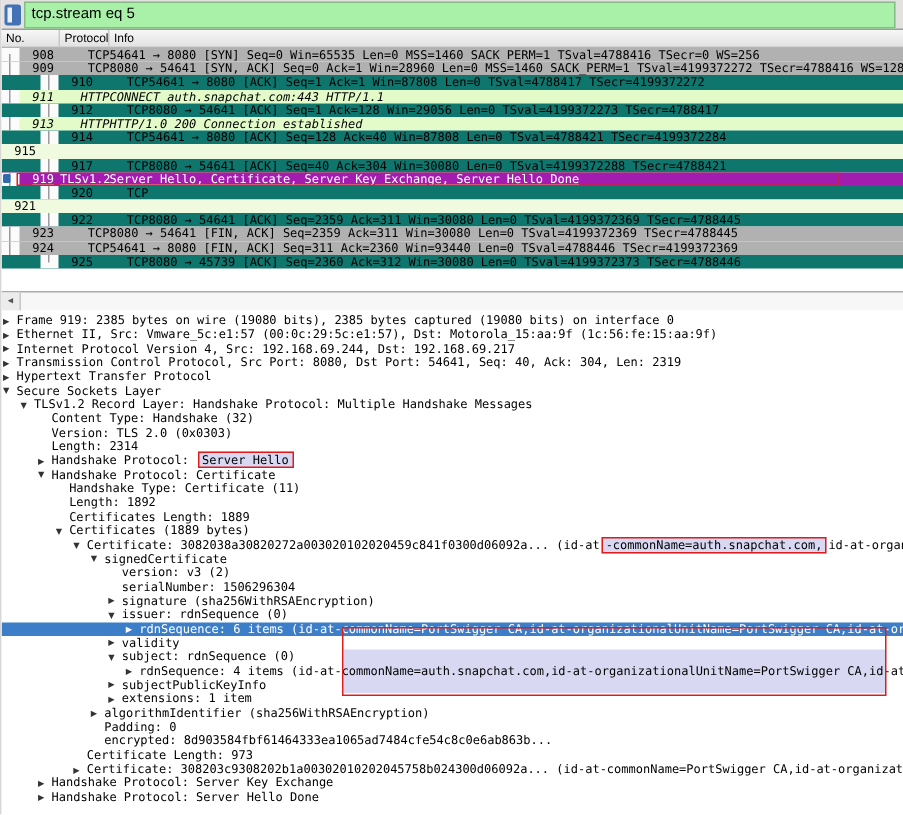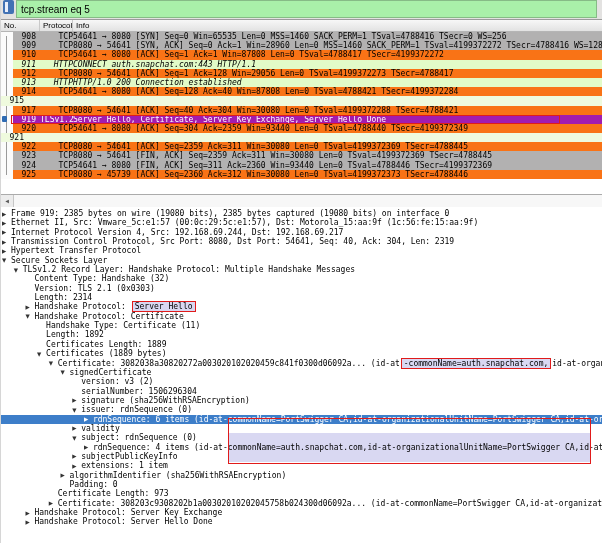--- a/index.html
+++ b/index.html
@@ -1,21 +1,21 @@
 <!DOCTYPE html>
 <html><head>
 <meta charset="utf-8">
 <style>
   html,body{margin:0;padding:0;background:#fff;}
   .app{width:602px;height:543px;position:relative;overflow:hidden;background:#fff;
        border-left:1px solid #d6d6d6;box-sizing:border-box;
        font-family:"DejaVu Sans Mono",monospace;}
   
   .fbar{height:20px;background:#e3e2e1;border-bottom:1px solid #9b9b9b;display:flex;
-        padding-left:2px;box-sizing:border-box;}
+        align-items:center;padding-left:2px;box-sizing:border-box;}
   .fbook{width:11px;height:14px;background:#4272b4;border-radius:2px;position:relative;
          margin-right:2px;flex:none;}
   .fbook::after{content:"";position:absolute;left:2px;top:2px;bottom:2px;width:3px;background:#e9effc;}
   .finput{flex:1;height:18px;background:#a9f0a9;border:1px solid #86bb86;
           font:10px "Liberation Sans",sans-serif;color:#000;padding:0 4px;margin-right:5px;
           box-sizing:border-box;outline:none;}
   
   .phead{height:11px;background:linear-gradient(#f7f7f7,#e2e2e2);border-bottom:1px solid #b5b5b5;
          position:relative;font:8px "Liberation Sans",sans-serif;color:#000;}
   .phead span{position:absolute;top:1px;}
@@ -26,21 +26,21 @@
   .prow{height:9.2px;display:flex;font-size:8px;line-height:9.3px;white-space:pre;
         overflow:hidden;position:relative;color:#000;}
   .prow .gut{width:12px;flex:none;background:#fbfbfb;position:relative;}
   .prow .gut::before{content:"";position:absolute;left:5px;top:0;bottom:0;width:1px;background:#9a9a9a;}
   .prow.first .gut::before{top:4px;} .prow.last .gut::before{bottom:4px;}
   .prow.selected .gut i{position:absolute;left:1px;top:1.5px;width:5px;height:6px;
         background:#2f6bb3;border-radius:1px;}
   .prow .no{width:27px;flex:none;text-align:right;padding-right:4px;box-sizing:border-box;}
   .prow .pr{width:33px;flex:none;text-align:right;}
   .prow .inf{flex:1;}
-  .c-gray{background:#b2b1b1;} .c-lav{background:#f97316;}
+  .c-gray{background:#b2b1b1;} .c-lav{background:#0f766e;padding-left:26px;}
   .c-http{background:#e2fbc8;font-style:italic;} .c-tls{background:#effade;flex-direction:column;}
   .selected{background:#a21caf;color:#fff;text-decoration:underline;}
   .rowbox{position:absolute;left:10px;top:0;width:549px;height:9.2px;
           border:1.5px solid #e01b1b;box-sizing:border-box;pointer-events:none;}
   
   .pfill{height:14px;background:#fff;}
   .hstrip{height:13px;border-top:1px solid #ababab;background:#f7f7f7;display:flex;box-sizing:border-box;}
   .hbtn{width:12px;background:#ececec;border-right:1px solid #c6c6c6;font-size:6px;
         line-height:11px;text-align:center;color:#555;}
   
@@ -79,21 +79,21 @@
       <div class="prow c-gray first"><span class="gut"></span><span class="no">908</span><span class="pr">TCP</span><span class="inf">54641 → 8080 [SYN] Seq=0 Win=65535 Len=0 MSS=1460 SACK_PERM=1 TSval=4788416 TSecr=0 WS=256</span></div>
       <div class="prow c-gray"><span class="gut"></span><span class="no">909</span><span class="pr">TCP</span><span class="inf">8080 → 54641 [SYN, ACK] Seq=0 Ack=1 Win=28960 Len=0 MSS=1460 SACK_PERM=1 TSval=4199372272 TSecr=4788416 WS=128</span></div>
       <div class="prow c-lav"><span class="gut"></span><span class="no">910</span><span class="pr">TCP</span><span class="inf">54641 → 8080 [ACK] Seq=1 Ack=1 Win=87808 Len=0 TSval=4788417 TSecr=4199372272</span></div>
       <div class="prow c-http"><span class="gut"></span><span class="no">911</span><span class="pr">HTTP</span><span class="inf">CONNECT auth.snapchat.com:443 HTTP/1.1</span></div>
       <div class="prow c-lav"><span class="gut"></span><span class="no">912</span><span class="pr">TCP</span><span class="inf">8080 → 54641 [ACK] Seq=1 Ack=128 Win=29056 Len=0 TSval=4199372273 TSecr=4788417</span></div>
       <div class="prow c-http"><span class="gut"></span><span class="no">913</span><span class="pr">HTTP</span><span class="inf">HTTP/1.0 200 Connection established</span></div>
       <div class="prow c-lav"><span class="gut"></span><span class="no">914</span><span class="pr">TCP</span><span class="inf">54641 → 8080 [ACK] Seq=128 Ack=40 Win=87808 Len=0 TSval=4788421 TSecr=4199372284</span></div>
       <div class="prow c-tls"><span class="gut"></span><span class="no">915</span><span class="pr">TLSv1.2</span><span class="inf">Client Hello</span></div>
       <div class="prow c-lav"><span class="gut"></span><span class="no">917</span><span class="pr">TCP</span><span class="inf">8080 → 54641 [ACK] Seq=40 Ack=304 Win=30080 Len=0 TSval=4199372288 TSecr=4788421</span></div>
       <div class="prow selected"><span class="gut"><i></i></span><span class="no">919</span><span class="pr">TLSv1.2</span><span class="inf">Server Hello, Certificate, Server Key Exchange, Server Hello Done</span><div class="rowbox"></div></div>
-      <div class="prow c-lav"><span class="gut"></span><span class="no">920</span><span class="pr">TCP</span><span class="inf">54641 → 8080 [ACK] Seq=304 Ack=2359 Win=93440 Len=0 TSval=4788440 TSecr=4199372349</span></div>
+      <div class="prow c-lav"><span class="gut"></span><span class="no">920</span><span class="pr">TCP</span></div>
       <div class="prow c-tls"><span class="gut"></span><span class="no">921</span><span class="pr">TLSv1.2</span><span class="inf">Alert (Level: Fatal, Description: Certificate Unknown)</span></div>
       <div class="prow c-lav"><span class="gut"></span><span class="no">922</span><span class="pr">TCP</span><span class="inf">8080 → 54641 [ACK] Seq=2359 Ack=311 Win=30080 Len=0 TSval=4199372369 TSecr=4788445</span></div>
       <div class="prow c-gray"><span class="gut"></span><span class="no">923</span><span class="pr">TCP</span><span class="inf">8080 → 54641 [FIN, ACK] Seq=2359 Ack=311 Win=30080 Len=0 TSval=4199372369 TSecr=4788445</span></div>
       <div class="prow c-gray"><span class="gut"></span><span class="no">924</span><span class="pr">TCP</span><span class="inf">54641 → 8080 [FIN, ACK] Seq=311 Ack=2360 Win=93440 Len=0 TSval=4788446 TSecr=4199372369</span></div>
       <div class="prow c-lav last"><span class="gut"></span><span class="no">925</span><span class="pr">TCP</span><span class="inf">8080 → 45739 [ACK] Seq=2360 Ack=312 Win=30080 Len=0 TSval=4199372373 TSecr=4788446</span></div>
     </div>
   <div class="pfill"></div>
 
   <div class="hstrip">
     <div class="hbtn">◀</div>
@@ -102,21 +102,21 @@
   <div class="dpane">
     <div id="drows">
         <div class="drow" style="padding-left: 10px;"><span class="tri">▶</span>Frame 919: 2385 bytes on wire (19080 bits), 2385 bytes captured (19080 bits) on interface 0</div>
         <div class="drow" style="padding-left: 10px;"><span class="tri">▶</span>Ethernet II, Src: Vmware_5c:e1:57 (00:0c:29:5c:e1:57), Dst: Motorola_15:aa:9f (1c:56:fe:15:aa:9f)</div>
         <div class="drow" style="padding-left: 10px;"><span class="tri">▶</span>Internet Protocol Version 4, Src: 192.168.69.244, Dst: 192.168.69.217</div>
         <div class="drow" style="padding-left: 10px;"><span class="tri">▶</span>Transmission Control Protocol, Src Port: 8080, Dst Port: 54641, Seq: 40, Ack: 304, Len: 2319</div>
         <div class="drow" style="padding-left: 10px;"><span class="tri">▶</span>Hypertext Transfer Protocol</div>
         <div class="drow" style="padding-left: 10px;"><span class="tri">▼</span>Secure Sockets Layer</div>
         <div class="drow" style="padding-left: 21.7px;"><span class="tri">▼</span>TLSv1.2 Record Layer: Handshake Protocol: Multiple Handshake Messages</div>
         <div class="drow" style="padding-left: 33.4px;">Content Type: Handshake (32)</div>
-        <div class="drow" style="padding-left: 33.4px;">Version: TLS 2.1 (0x0303)</div>
+        <div class="drow" style="padding-left: 33.4px;">Version: TLS 2.0 (0x0303)</div>
         <div class="drow" style="padding-left: 33.4px;">Length: 2314</div>
         <div class="drow" style="padding-left: 33.4px;"><span class="tri">▶</span>Handshake Protocol: <span class="hl">Server Hello</span></div>
         <div class="drow" style="padding-left: 33.4px;"><span class="tri">▼</span>Handshake Protocol: Certificate</div>
         <div class="drow" style="padding-left: 45.1px;">Handshake Type: Certificate (11)</div>
         <div class="drow" style="padding-left: 45.1px;">Length: 1892</div>
         <div class="drow" style="padding-left: 45.1px;">Certificates Length: 1889</div>
         <div class="drow" style="padding-left: 45.1px;"><span class="tri">▼</span>Certificates (1889 bytes)</div>
         <div class="drow" style="padding-left: 56.8px;"><span class="tri">▼</span>Certificate: 3082038a30820272a003020102020459c841f0300d06092a... (id-at<span class="hl">-commonName=auth.snapchat.com,</span>id-at-organiz</div>
         <div class="drow" style="padding-left: 68.5px;"><span class="tri">▼</span>signedCertificate</div>
         <div class="drow" style="padding-left: 80.2px;">version: v3 (2)</div>
@@ -124,20 +124,21 @@
         <div class="drow" style="padding-left: 80.2px;"><span class="tri">▶</span>signature (sha256WithRSAEncryption)</div>
         <div class="drow" style="padding-left: 80.2px;"><span class="tri">▼</span>issuer: rdnSequence (0)</div>
         <div class="drow dsel" style="padding-left: 91.9px;"><span class="tri">▶</span>rdnSequence: 6 items (id-at-commonName=PortSwigger CA,id-at-organizationalUnitName=PortSwigger CA,id-at-or</div>
         <div class="drow" style="padding-left: 80.2px;"><span class="tri">▶</span>validity</div>
         <div class="drow" style="padding-left: 80.2px;"><span class="tri">▼</span>subject: rdnSequence (0)</div>
         <div class="drow" style="padding-left: 91.9px;"><span class="tri">▶</span>rdnSequence: 4 items (id-at-commonName=auth.snapchat.com,id-at-organizationalUnitName=PortSwigger CA,id-at</div>
         <div class="drow" style="padding-left: 80.2px;"><span class="tri">▶</span>subjectPublicKeyInfo</div>
         <div class="drow" style="padding-left: 80.2px;"><span class="tri">▶</span>extensions: 1 item</div>
         <div class="drow" style="padding-left: 68.5px;"><span class="tri">▶</span>algorithmIdentifier (sha256WithRSAEncryption)</div>
         <div class="drow" style="padding-left: 68.5px;">Padding: 0</div>
+        <div class="drow" style="padding-left: 68.5px;">encrypted: 8d903584fbf61464333ea1065ad7484cfe54c8c0e6ab863b...</div>
         <div class="drow" style="padding-left: 56.8px;">Certificate Length: 973</div>
         <div class="drow" style="padding-left: 56.8px;"><span class="tri">▶</span>Certificate: 308203c9308202b1a00302010202045758b024300d06092a... (id-at-commonName=PortSwigger CA,id-at-organizati</div>
         <div class="drow" style="padding-left: 33.4px;"><span class="tri">▶</span>Handshake Protocol: Server Key Exchange</div>
         <div class="drow" style="padding-left: 33.4px;"><span class="tri">▶</span>Handshake Protocol: Server Hello Done</div>
       </div>
     <div class="ov-fill"></div>
     <div class="ov-box"></div>
   </div>
 
 </div>

